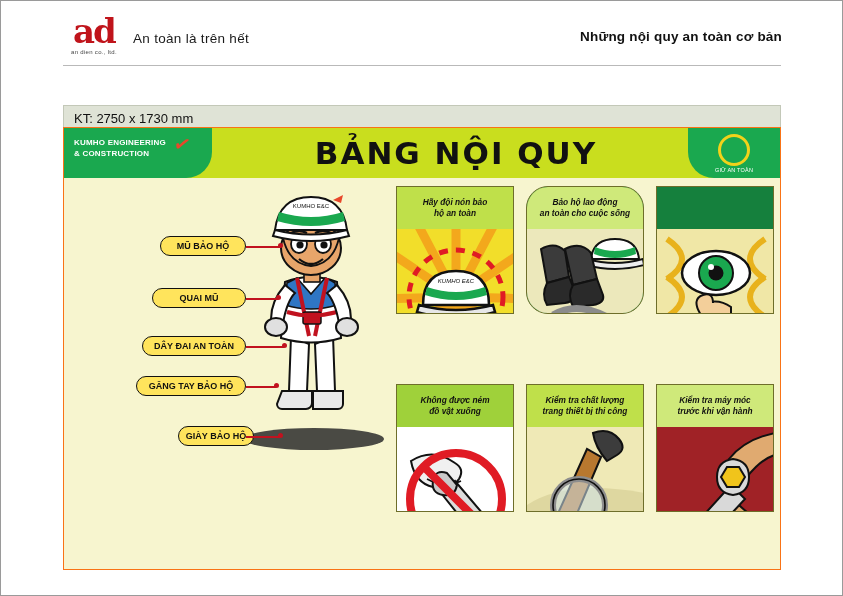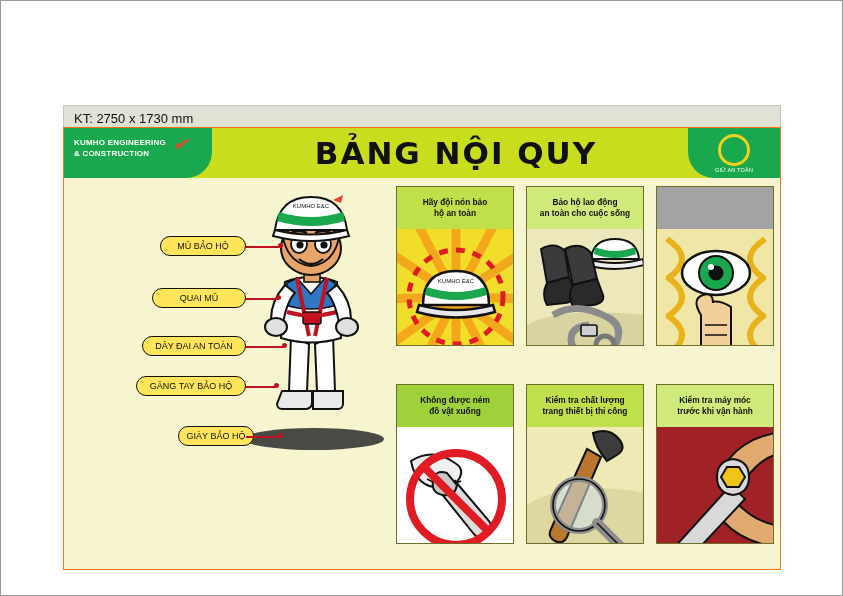--- a/index.html
+++ b/index.html
@@ -102,34 +102,35 @@
   .worker{
     position:absolute;left:185px;top:8px;width:125px;height:230px;
   }
   .shadow{
     position:absolute;left:180px;top:250px;width:140px;height:22px;
     background:#2b2b2b;border-radius:50%;opacity:.85;
   }
   .tag{
     position:absolute;height:20px;line-height:19px;
     background:#ffe45c;border:1.5px solid #111;border-radius:10px;
-    font-size:9px;font-weight:normal;color:#111;text-align:center;
+    font-size:9px;font-weight:bold;color:#111;text-align:center;
     box-sizing:border-box;padding:0 6px;white-space:nowrap;
   }
   .tag-line{position:absolute;height:1.5px;background:#c1121f;}
   .tag-dot{position:absolute;width:5px;height:5px;border-radius:50%;background:#c1121f;}
   
   .grid{
     position:absolute;left:332px;top:58px;width:378px;height:378px;
   }
   .card{
-    position:absolute;width:118px;height:160px;
+    position:absolute;width:118px;height:128px;
     border:1.5px solid #6e6e2a;box-sizing:border-box;
-    background:#a3a3a3;
+    background:#15803d;
     overflow:hidden;
+    font-style:italic;
   }
   .card .cap{
     position:absolute;left:0;top:0;width:100%;height:42px;
     box-sizing:border-box;
     display:flex;align-items:center;justify-content:center;
     text-align:center;font-size:8.3px;font-weight:bold;color:#111;
     line-height:11px;padding:0 5px;
   }
   .card .art{
     position:absolute;left:0;top:42px;width:100%;height:136px;
@@ -139,20 +140,29 @@
   .cap-lgreen{background:#cfe97a;}
   .cap-yellow{background:#f4e04a;}
   .cap-dgreen{background:#9fd13a;}
   svg{display:block;}
 </style>
 </head>
 <body>
 
 <div class="page">
 
+  <div class="header">
+    <div class="logo">
+      <div class="logo-mark">ad</div>
+      <div class="logo-sub">an dien co., ltd.</div>
+    </div>
+    <div class="slogan">An toàn là trên hết</div>
+    <div class="doc-title">Những nội quy an toàn cơ bản</div>
+    <div class="hdr-rule"></div>
+  </div>
 
   <div class="sizebar">
     <span>KT:  2750 x 1730 mm</span>
   </div>
 
   <div class="poster">
 
     <div class="poster-band">
       <div class="band-left">
         <div class="k1">KUMHO ENGINEERING</div>
@@ -262,21 +272,21 @@
             </g>
             <circle cx="59" cy="68" r="47" fill="none" stroke="#e01b24" stroke-width="5" stroke-dasharray="9 8"></circle>
             <path d="M26 76 q0 -34 33 -34 q33 0 33 34 z" fill="#ffffff" stroke="#111" stroke-width="2.5"></path>
             <path d="M22 76 q37 10 74 0 l2 7 q-39 11 -78 0 z" fill="#e7e7e7" stroke="#111" stroke-width="2.5"></path>
             <path d="M30 58 q29 10 58 0 l2 8 q-31 10 -62 0 z" fill="#1aa84f"></path>
             <text x="59" y="54" font-size="6" text-anchor="middle" fill="#111" font-family="Liberation Sans, sans-serif">KUMHO E&amp;C</text>
           </svg>
         </div>
       </div>
 
-      <div class="card" style="left:130px;top:0;">
+      <div class="card" style="left:130px;top:0;border-radius:22px;">
         <div class="cap cap-lgreen">
           <span><span>Bảo hộ lao động</span><br><span>an toàn cho cuộc sống</span></span>
         </div>
         <div class="art">
           <svg viewBox="0 0 118 136" width="118" height="136">
             <rect width="118" height="136" fill="#ece8bb"></rect>
             <path d="M0 96 q30 -18 118 -10 v50 H0 z" fill="#d8d3a0"></path>
 
             <path d="M64 30 q2 -20 24 -20 q22 0 24 20 z" fill="#ffffff" stroke="#111" stroke-width="2"></path>
             <path d="M60 30 q28 8 56 0 l1 6 q-29 8 -58 0 z" fill="#eeeeee" stroke="#111" stroke-width="2"></path>

